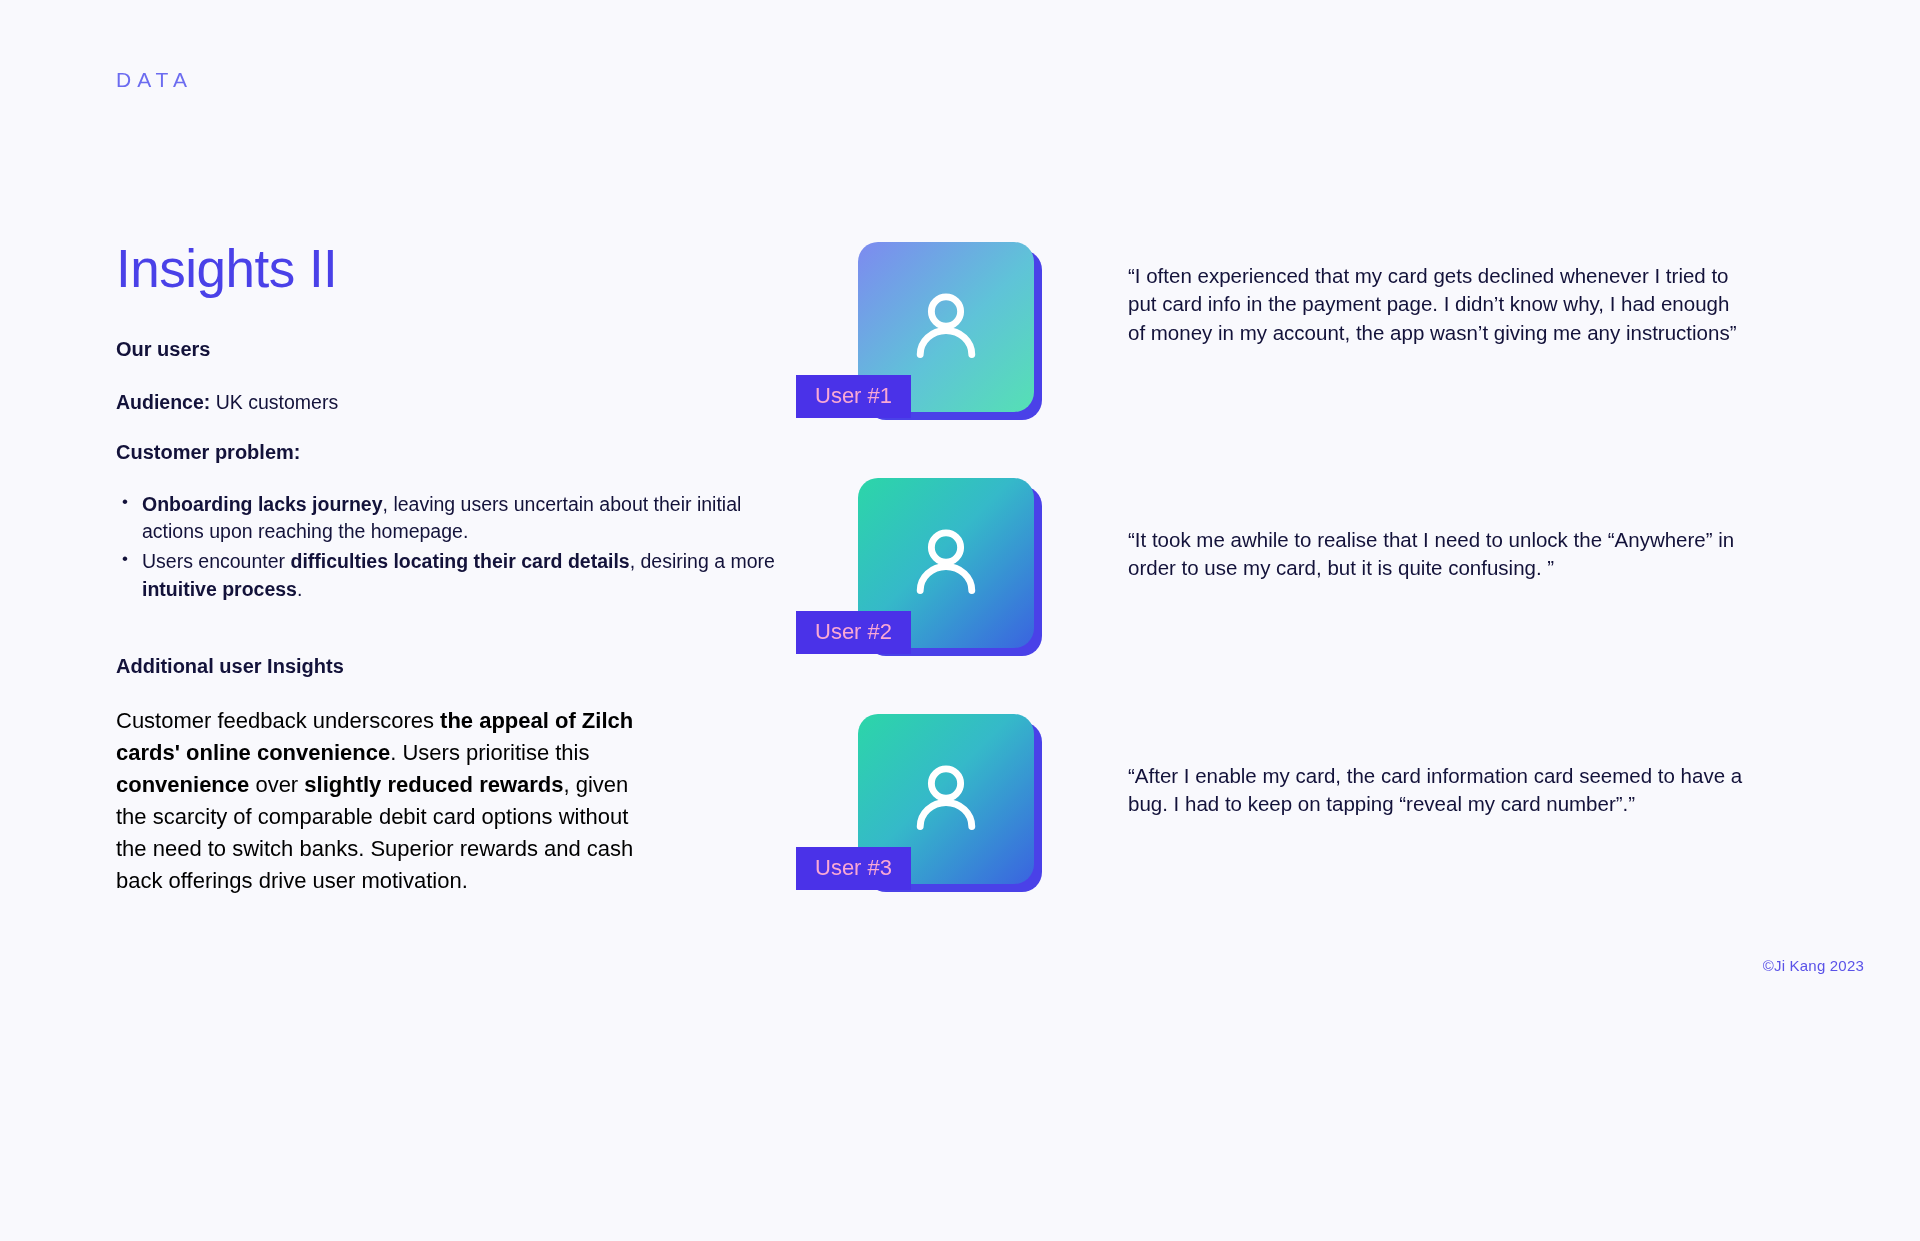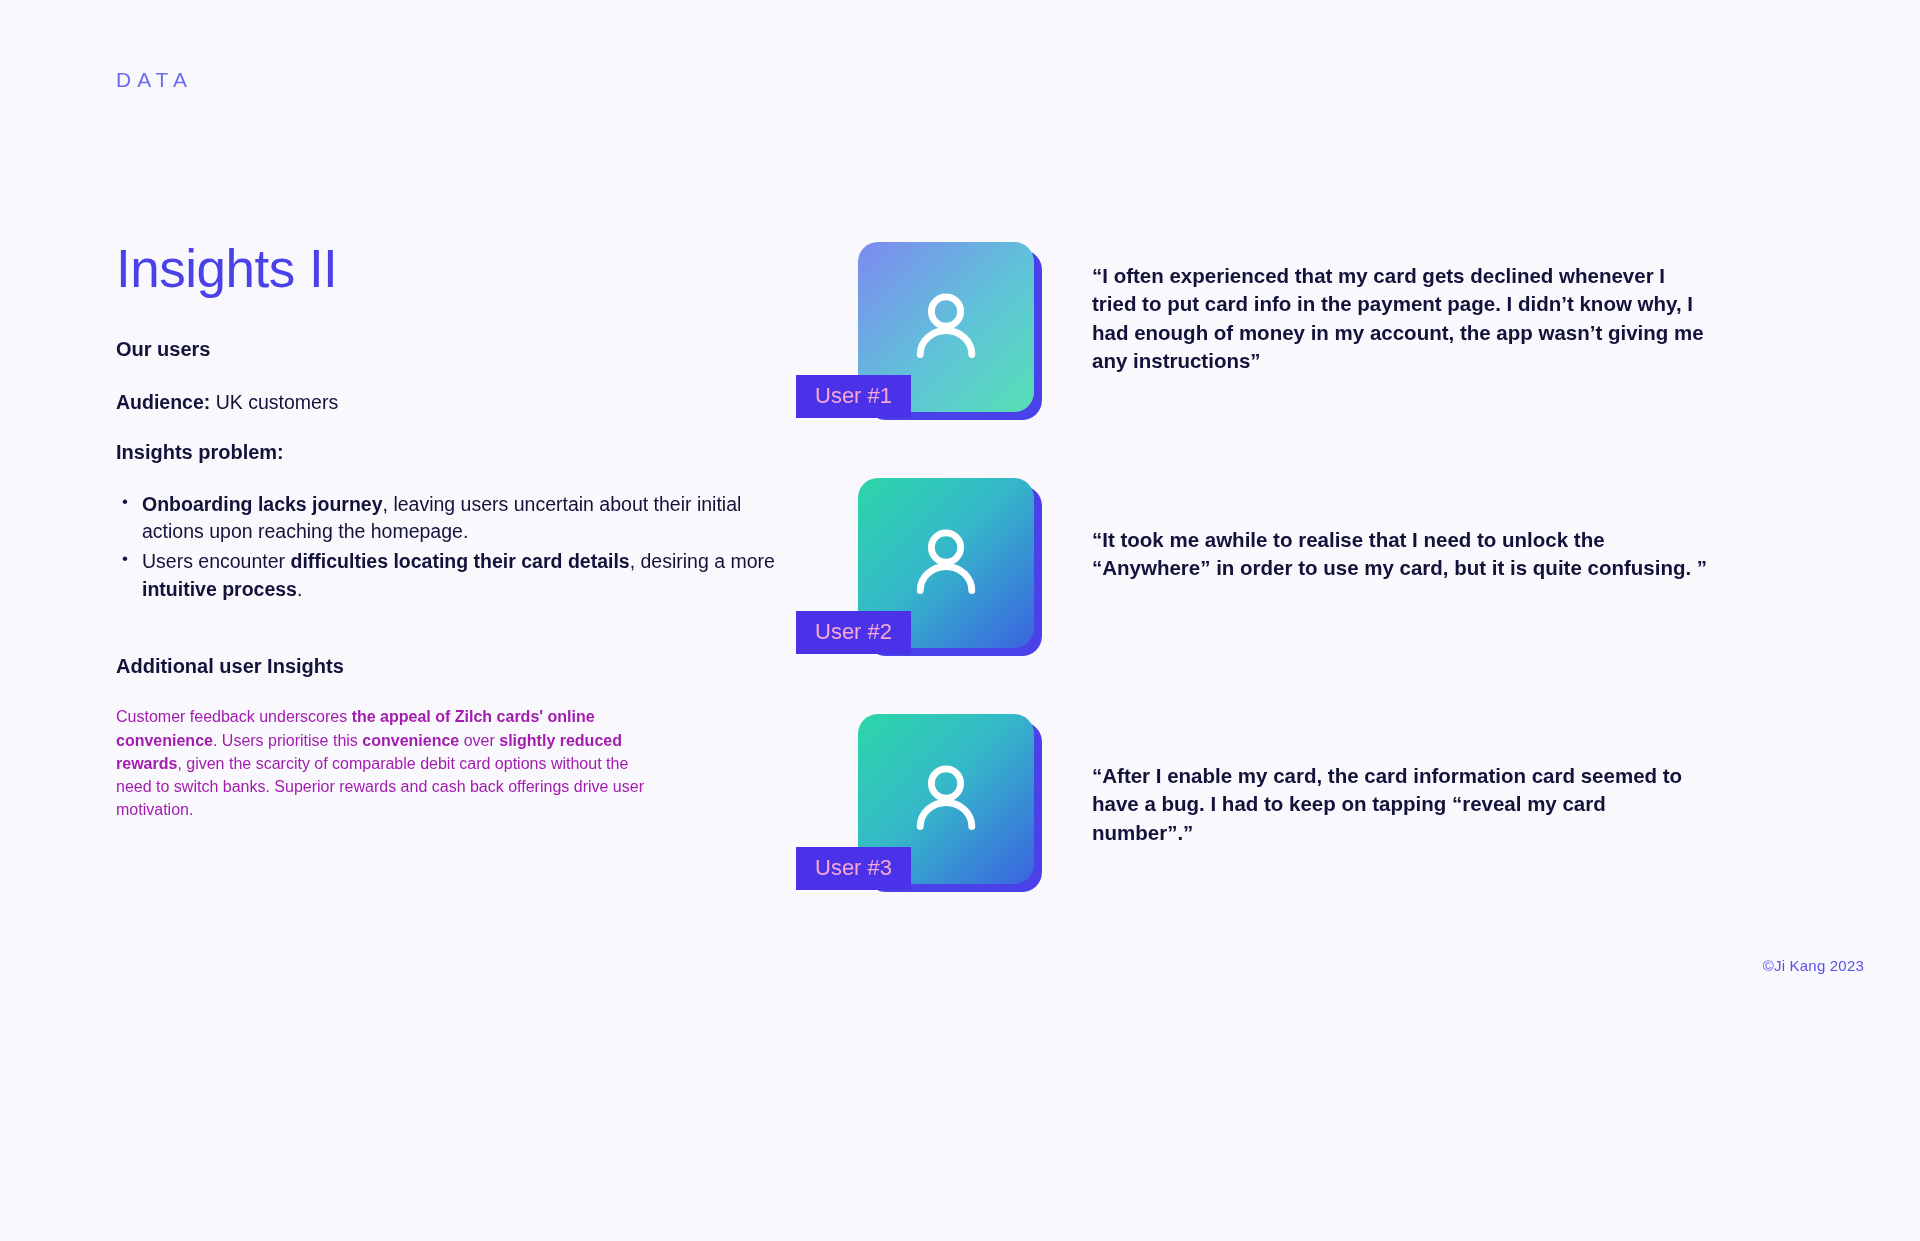--- a/index.html
+++ b/index.html
@@ -83,22 +83,22 @@
     position: absolute;
     left: 6px;
     top: -1px;
     color: #13123A;
     font-size: 17px;
   }
 
   .section-gap { height: 48px; }
 
   .para {
-    font-size: 16px;
-    color: #a21caf;
+    font-size: 22px;
+    color: #000000;
     line-height: 1.45;
     max-width: 548px;
   }
 
   
   .rows {
     position: absolute;
     left: 852px;
     top: 240px;
     width: 1000px;
@@ -159,22 +159,21 @@
     white-space: nowrap;
   }
 
   .quote {
     flex: 1;
     font-size: 20.5px;
     line-height: 1.38;
     color: #13123A;
     max-width: 620px;
     padding-top: 26px;
-    margin-left: 40px;
-    font-weight: bold;
+    margin-left: 76px;
   }
 
   .row.r1 .quote { padding-top: 22px; }
   .row.r2 .quote { padding-top: 50px; }
   .row.r3 .quote { padding-top: 50px; }
 
   
   .footer {
     position: absolute;
     right: 56px;
@@ -195,21 +194,21 @@
   <div class="left-col">
 
     <h1 class="title">Insights II</h1>
 
     <div class="sub-head">Our users</div>
 
     <div class="body-line">
       <b>Audience:</b><span> UK customers</span>
     </div>
 
-    <div class="sub-head">Insights problem:</div>
+    <div class="sub-head">Customer problem:</div>
 
     <ul class="bullets" id="bullets">
         <li class="bullet-text"><b>Onboarding lacks journey</b><span>, leaving users uncertain about their initial actions upon reaching the homepage.</span></li>
         <li class="bullet-text"><span>Users encounter </span><b>difficulties locating their card details</b><span>, desiring a more </span><b>intuitive process</b><span>.</span></li>
       </ul>
 
     <div class="section-gap"></div>
 
     <div class="sub-head">Additional user Insights</div>
 

